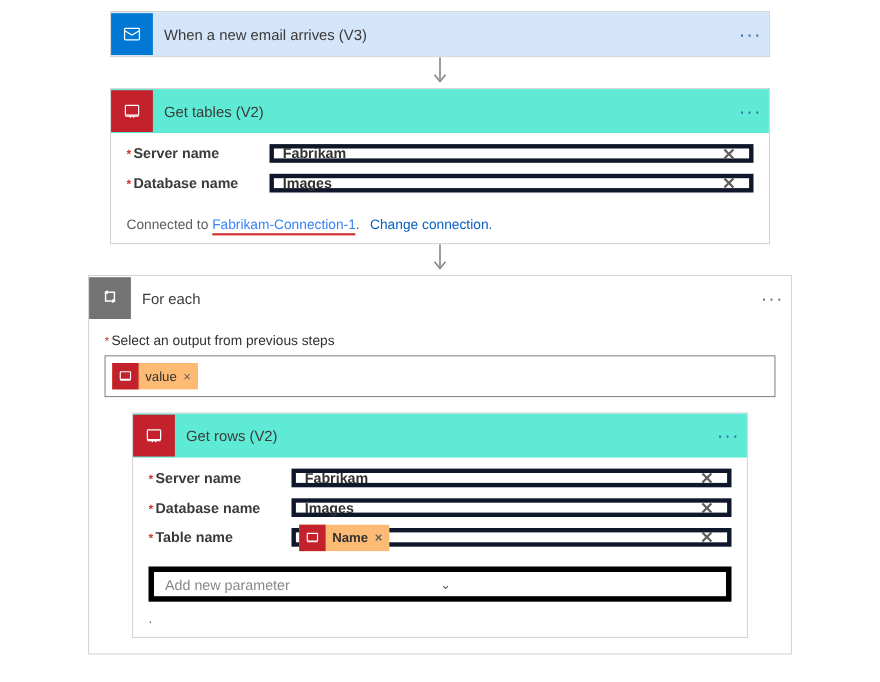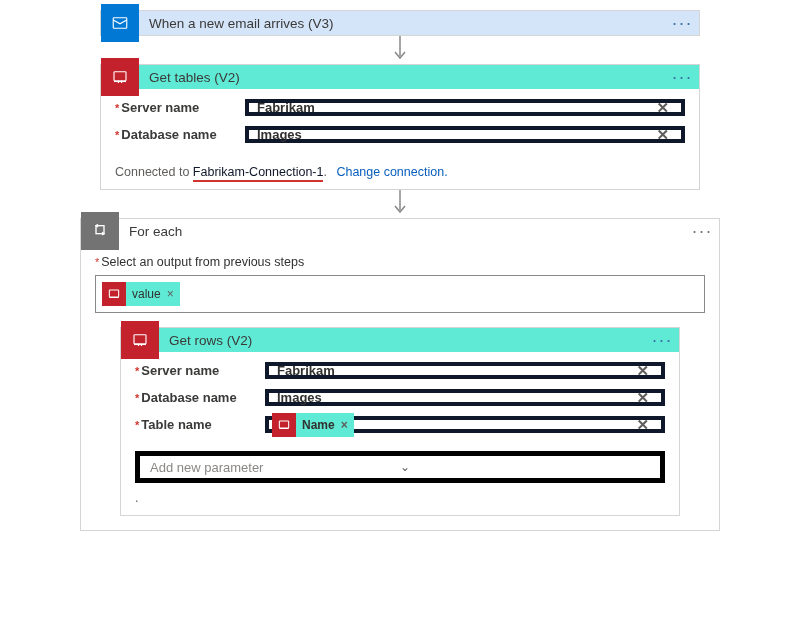--- a/index.html
+++ b/index.html
@@ -6,47 +6,47 @@
   body { font-family: "Segoe UI", -apple-system, sans-serif; font-size: 13px; background: #fff; color: #323130; padding: 10px; }
   .canvas { width: 780px; margin: 0 auto; }
   .arrow-wrap { text-align: center; height: 28px; position: relative; }
   .arrow-wrap svg { display: block; margin: 0 auto; }
 
   .step { border: 1px solid #d5d5d6; background: #fff; }
   .step-outer { margin: 0 auto; }
   .w610 { width: 600px; }
   .w640 { width: 640px; }
 
-  .step-header { display: flex; align-items: center; height: 24px; }
+  .step-header { display: flex; align-items: center; height: 40px; }
   .step-header.blue { background: #d4e5f9; }
   .step-header.pink { background: #5eead4; }
   .step-header.grey { background: #fff; }
   .ico { width: 38px; height: 38px; display: flex; align-items: center; justify-content: center; color: #fff; flex-shrink: 0; }
   .ico.blue { background: #0078d4; }
   .ico.red  { background: #c3212b; }
   .ico.grey { background: #737373; }
   .step-title { flex: 1; padding-left: 10px; font-size: 13.5px; color: #3b3a39; }
   .step-more { width: 34px; text-align: center; color: #3b6fa4; font-size: 18px; letter-spacing: 1px; cursor: pointer; }
   .step-more.grey { color: #767676; }
 
   .step-body { padding: 10px 14px 8px; font-weight: bold; }
   .row { display: flex; align-items: center; margin-bottom: 10px; }
   .lbl { width: 130px; font-size: 13px; color: #3b3a39; }
   .req::before { content: "*"; color: #d0342c; margin-right: 2px; font-size: 11px; }
   .inp { flex: 1; display: flex; align-items: center; border: 4px solid #0f172a; background: #fff; height: 17px; padding: 0 8px; }
   .inp span.text { flex: 1; color: #323130; }
   .inp .clear { color: #605e5c; font-size: 15px; cursor: pointer; padding: 0 4px; }
 
-  .token { display: inline-flex; align-items: center; background: #5eead4; height: 24px; padding-right: 6px; font-size: 12px; }
+  .token { display: inline-flex; align-items: center; background: #fdba74; height: 24px; padding-right: 6px; font-size: 12px; }
   .token .tico { width: 24px; height: 24px; background: #c3212b; display: flex; align-items: center; justify-content: center; margin-right: 6px; }
   .token .tx { color: #323130; }
   .token .x  { margin-left: 6px; color: #605e5c; cursor: pointer; }
 
   .conn-line { font-size: 12.5px; color: #605e5c; padding: 4px 14px 10px; }
-  .conn-name { color: #0f172a; border-bottom: 2px solid #d0342c; padding-bottom: 1px; }
+  .conn-name { color: #3b82f6; border-bottom: 2px solid #d0342c; padding-bottom: 1px; }
   .change { color: #0a5fbd; cursor: pointer; margin-left: 6px; }
 
   .foreach-body { padding: 12px 14px 14px; }
   .fe-label { display: block; font-size: 12.5px; margin-bottom: 6px; }
   .fe-label::before { content: "*"; color: #d0342c; margin-right: 2px; font-size: 11px; }
   .fe-box { border: 1px solid #8a8886; padding: 6px; min-height: 38px; margin-bottom: 14px; }
 
   .param-row { display: flex; align-items: center; border: 5px solid #000000; height: 32px; padding: 0 10px; margin: 0 14px 4px; color: #8a8886; cursor: pointer; }
   .param-row span { flex: 1; }
   .chev { font-size: 12px; color: #605e5c; }

